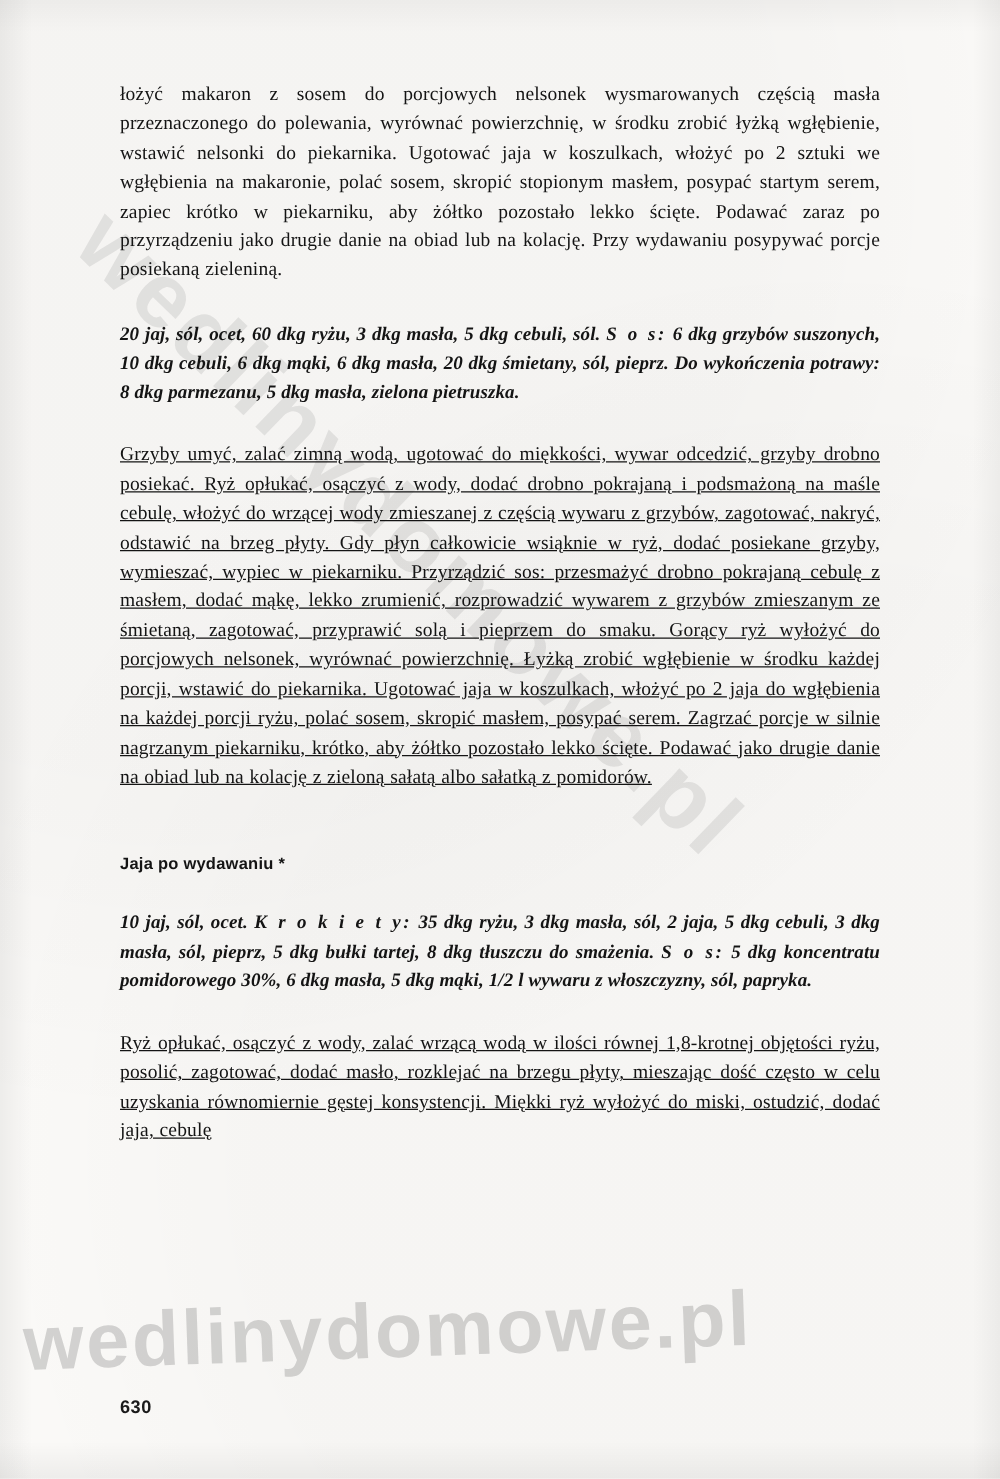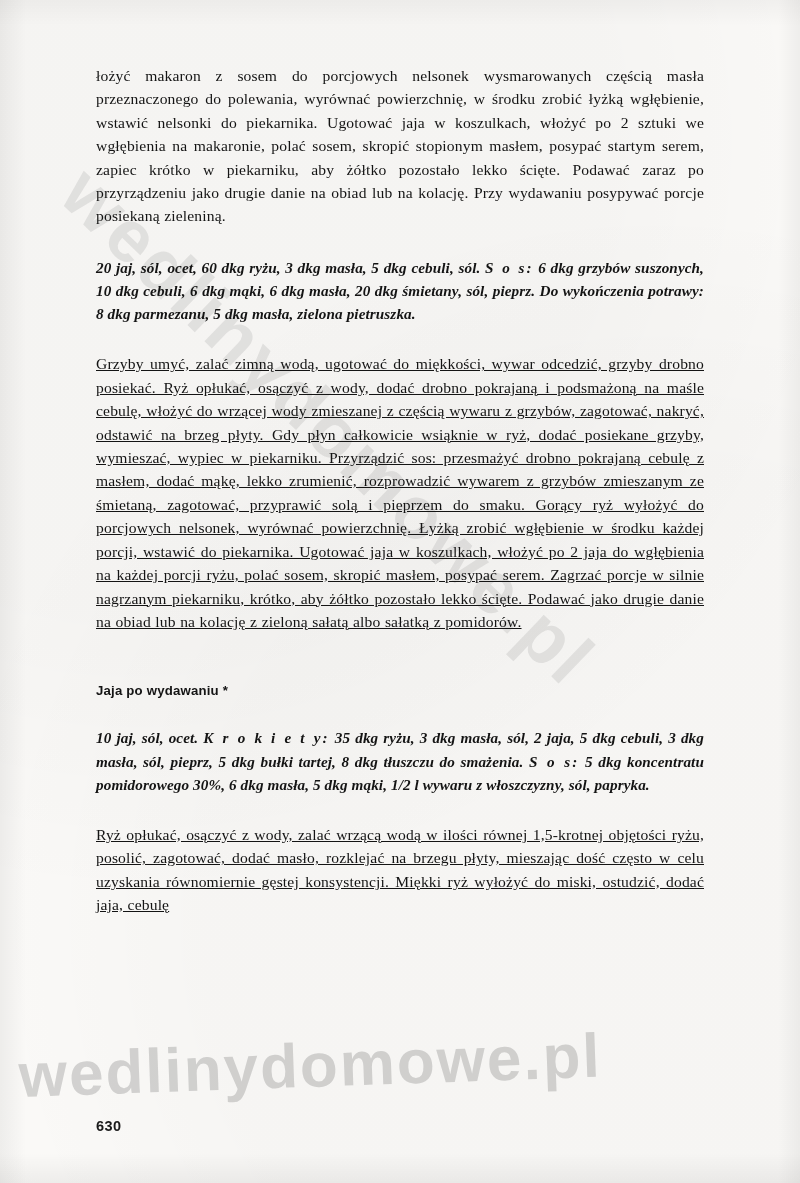--- a/index.html
+++ b/index.html
@@ -133,21 +133,21 @@
 
 
     <p class="ingredients ing-gap"><span>20 jaj, sól, ocet, 60 dkg ryżu, 3 dkg masła, 5 dkg cebuli, sól. </span><span class="spaced">S o s:</span><span> 6 dkg grzybów suszonych, 10 dkg cebuli, 6 dkg mąki, 6 dkg masła, 20 dkg śmietany, sól, pieprz. Do wykończenia potrawy: 8 dkg parmezanu, 5 dkg masła, zielona pietruszka.</span></p>
 
     <p class="body recipe-body-gap">Grzyby umyć, zalać zimną wodą, ugotować do miękkości, wywar odcedzić, grzyby drobno posiekać. Ryż opłukać, osączyć z wody, dodać drobno pokrajaną i podsmażoną na maśle cebulę, włożyć do wrzącej wody zmieszanej z częścią wywaru z grzybów, zagotować, nakryć, odstawić na brzeg płyty. Gdy płyn całkowicie wsiąknie w ryż, dodać posiekane grzyby, wymieszać, wypiec w piekarniku. Przyrządzić sos: przesmażyć drobno pokrajaną cebulę z masłem, dodać mąkę, lekko zrumienić, rozprowadzić wywarem z grzybów zmieszanym ze śmietaną, zagotować, przyprawić solą i pieprzem do smaku. Gorący ryż wyłożyć do porcjowych nelsonek, wyrównać powierzchnię. Łyżką zrobić wgłębienie w środku każdej porcji, wstawić do piekarnika. Ugotować jaja w koszulkach, włożyć po 2 jaja do wgłębienia na każdej porcji ryżu, polać sosem, skropić masłem, posypać serem. Zagrzać porcje w silnie nagrzanym piekarniku, krótko, aby żółtko pozostało lekko ścięte. Podawać jako drugie danie na obiad lub na kolację z zieloną sałatą albo sałatką z pomidorów.</p>
 
     <h3 class="section sec-2">Jaja po wydawaniu *</h3>
 
     <p class="ingredients ing-gap"><span>10 jaj, sól, ocet. </span><span class="spaced">K r o k i e t y:</span><span> 35 dkg ryżu, 3 dkg masła, sól, 2 jaja, 5 dkg cebuli, 3 dkg masła, sól, pieprz, 5 dkg bułki tartej, 8 dkg tłuszczu do smażenia. </span><span class="spaced">S o s:</span><span> 5 dkg koncentratu pomidorowego 30%, 6 dkg masła, 5 dkg mąki, 1/2 l wywaru z włoszczyzny, sól, papryka.</span></p>
 
-    <p class="body recipe-body-gap">Ryż opłukać, osączyć z wody, zalać wrzącą wodą w ilości równej 1,5-krotnej objętości ryżu, posolić, zagotować, dodać masło, rozklejać na brzegu płyty, mieszając dość często w celu uzyskania równomiernie gęstej konsystencji. Miękki ryż wyłożyć do miski, ostudzić, dodać jaja, cebulę</p>
+    <p class="body recipe-body-gap">Ryż opłukać, osączyć z wody, zalać wrzącą wodą w ilości równej 1,8-krotnej objętości ryżu, posolić, zagotować, dodać masło, rozklejać na brzegu płyty, mieszając dość często w celu uzyskania równomiernie gęstej konsystencji. Miękki ryż wyłożyć do miski, ostudzić, dodać jaja, cebulę</p>
 
   </div>
 
   <div class="page-number">630</div>
 
   <div class="watermark">wedlinydomowe.pl</div>
 
 </div>
 
 </body></html>

